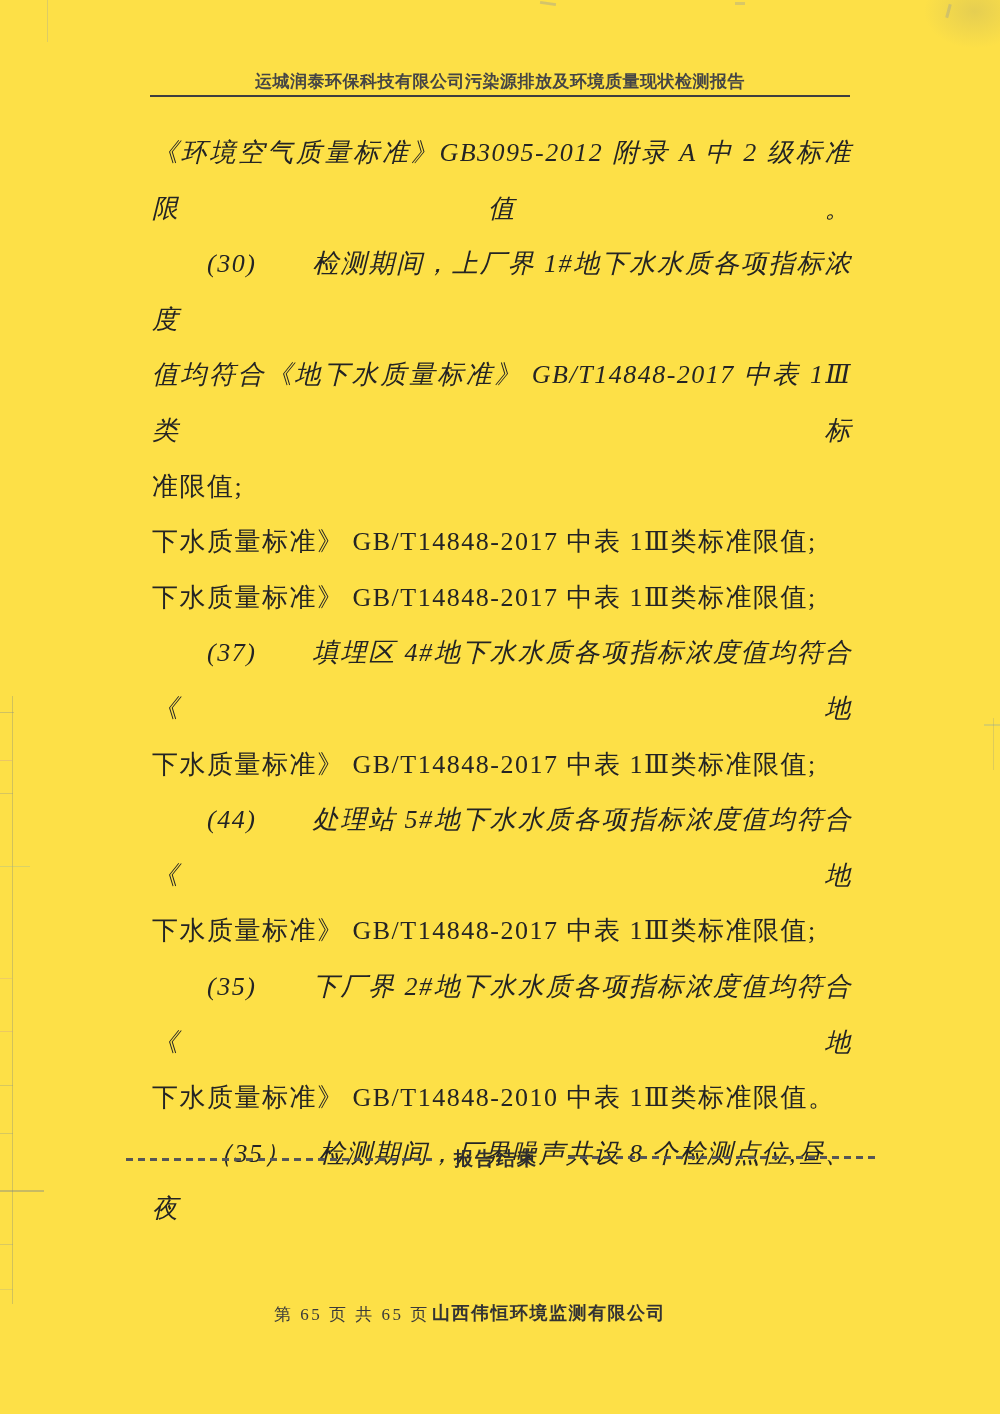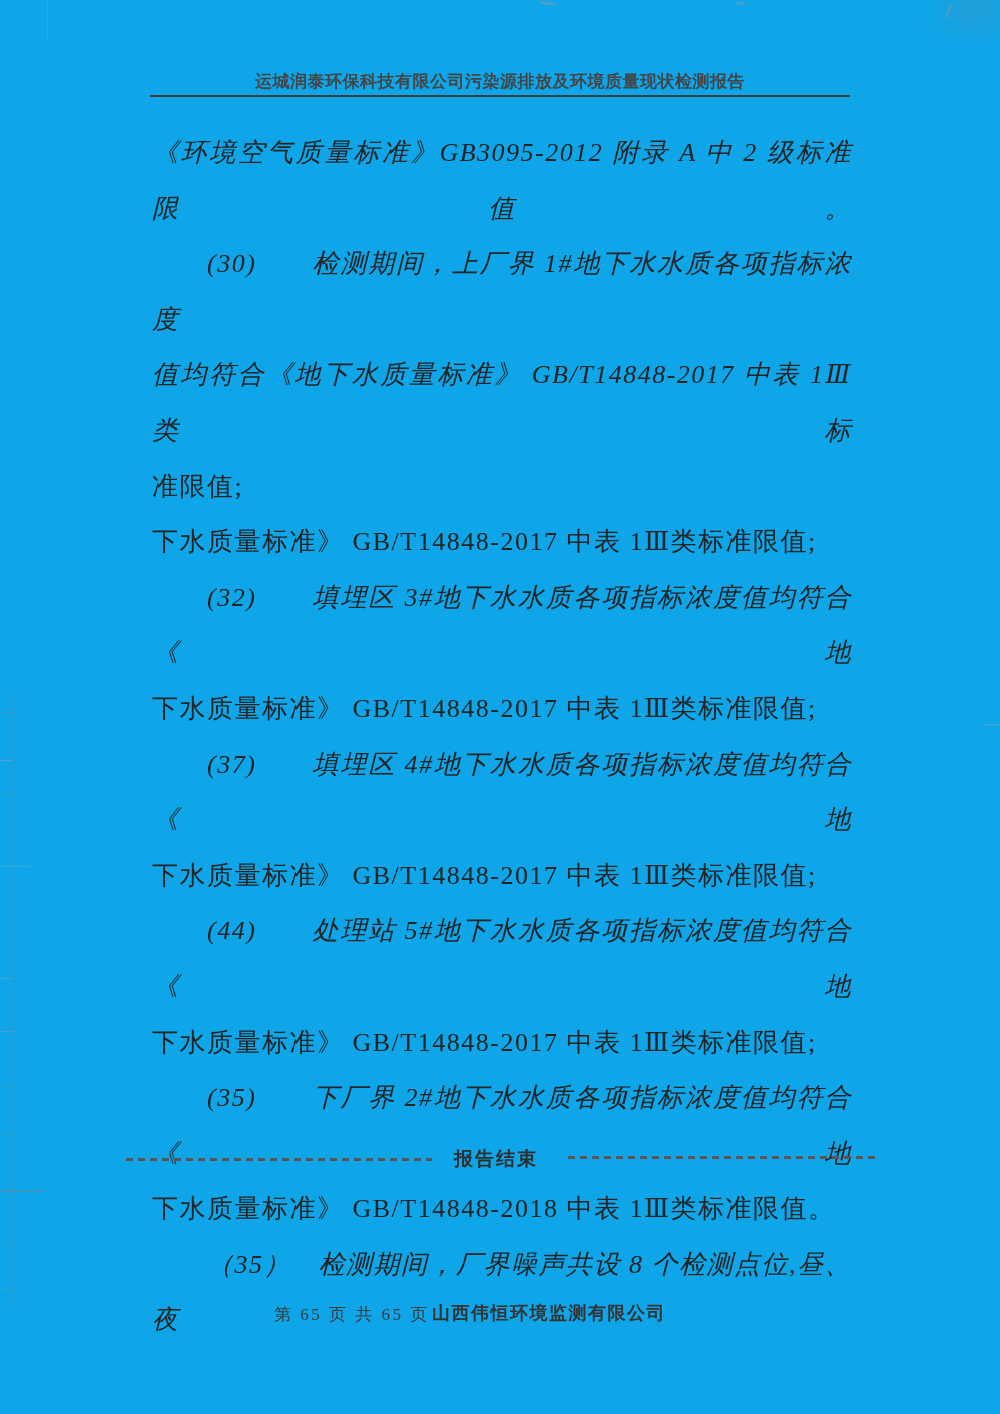--- a/index.html
+++ b/index.html
@@ -1,18 +1,18 @@
 <!DOCTYPE html>
 <html><head>
 <meta charset="utf-8">
 <style>
   html,body{margin:0;padding:0;background:#e8e8e8;}
   .page{
     position:relative;width:1000px;height:1414px;margin:0 auto;
-    background:#0ea5e9;overflow:hidden;
+    background:#fde047;overflow:hidden;
     font-family:"Liberation Serif","DejaVu Serif",serif;
   }
   
   .header-title{
     position:absolute;top:70px;left:0;width:100%;text-align:center;
     font-size:17px;letter-spacing:.5px;color:#454545;font-weight:600;
     font-family:"Liberation Sans","DejaVu Sans",sans-serif;
   }
   .header-rule{position:absolute;top:95px;left:150px;width:700px;height:2px;background:#3e3e3e;}
   
@@ -47,28 +47,27 @@
 
   <div class="header-title">运城润泰环保科技有限公司污染源排放及环境质量现状检测报告</div>
   <div class="header-rule"></div>
 
   <div class="body-text">
       <div class="line full">《环境空气质量标准》GB3095-2012 附录 A 中 2 级标准限值。</div>
       <div class="line indent full">(30)　　检测期间，上厂界 1#地下水水质各项指标浓度</div>
       <div class="line full">值均符合《地下水质量标准》 GB/T14848-2017 中表 1Ⅲ类标</div>
       <div class="line">准限值;</div>
       <div class="line">下水质量标准》 GB/T14848-2017 中表 1Ⅲ类标准限值;</div>
-      <div class="line indent full">(32)　　填埋区 3#地下水水质各项指标浓度值均符合《地</div>
       <div class="line">下水质量标准》 GB/T14848-2017 中表 1Ⅲ类标准限值;</div>
       <div class="line indent full">(37)　　填埋区 4#地下水水质各项指标浓度值均符合《地</div>
       <div class="line">下水质量标准》 GB/T14848-2017 中表 1Ⅲ类标准限值;</div>
       <div class="line indent full">(44)　　处理站 5#地下水水质各项指标浓度值均符合《地</div>
       <div class="line">下水质量标准》 GB/T14848-2017 中表 1Ⅲ类标准限值;</div>
       <div class="line indent full">(35)　　下厂界 2#地下水水质各项指标浓度值均符合《地</div>
-      <div class="line">下水质量标准》 GB/T14848-2018 中表 1Ⅲ类标准限值。</div>
+      <div class="line">下水质量标准》 GB/T14848-2010 中表 1Ⅲ类标准限值。</div>
       <div class="line indent full">（35）　检测期间，厂界噪声共设 8 个检测点位,昼、夜</div>
     </div>
 
   <div class="sep-dash left"></div>
   <div class="sep-label">报告结束</div>
   <div class="sep-dash right"></div>
 
   <div class="footer-page">第 65 页 共 65 页</div>
   <div class="footer-company">山西伟恒环境监测有限公司</div>
 

